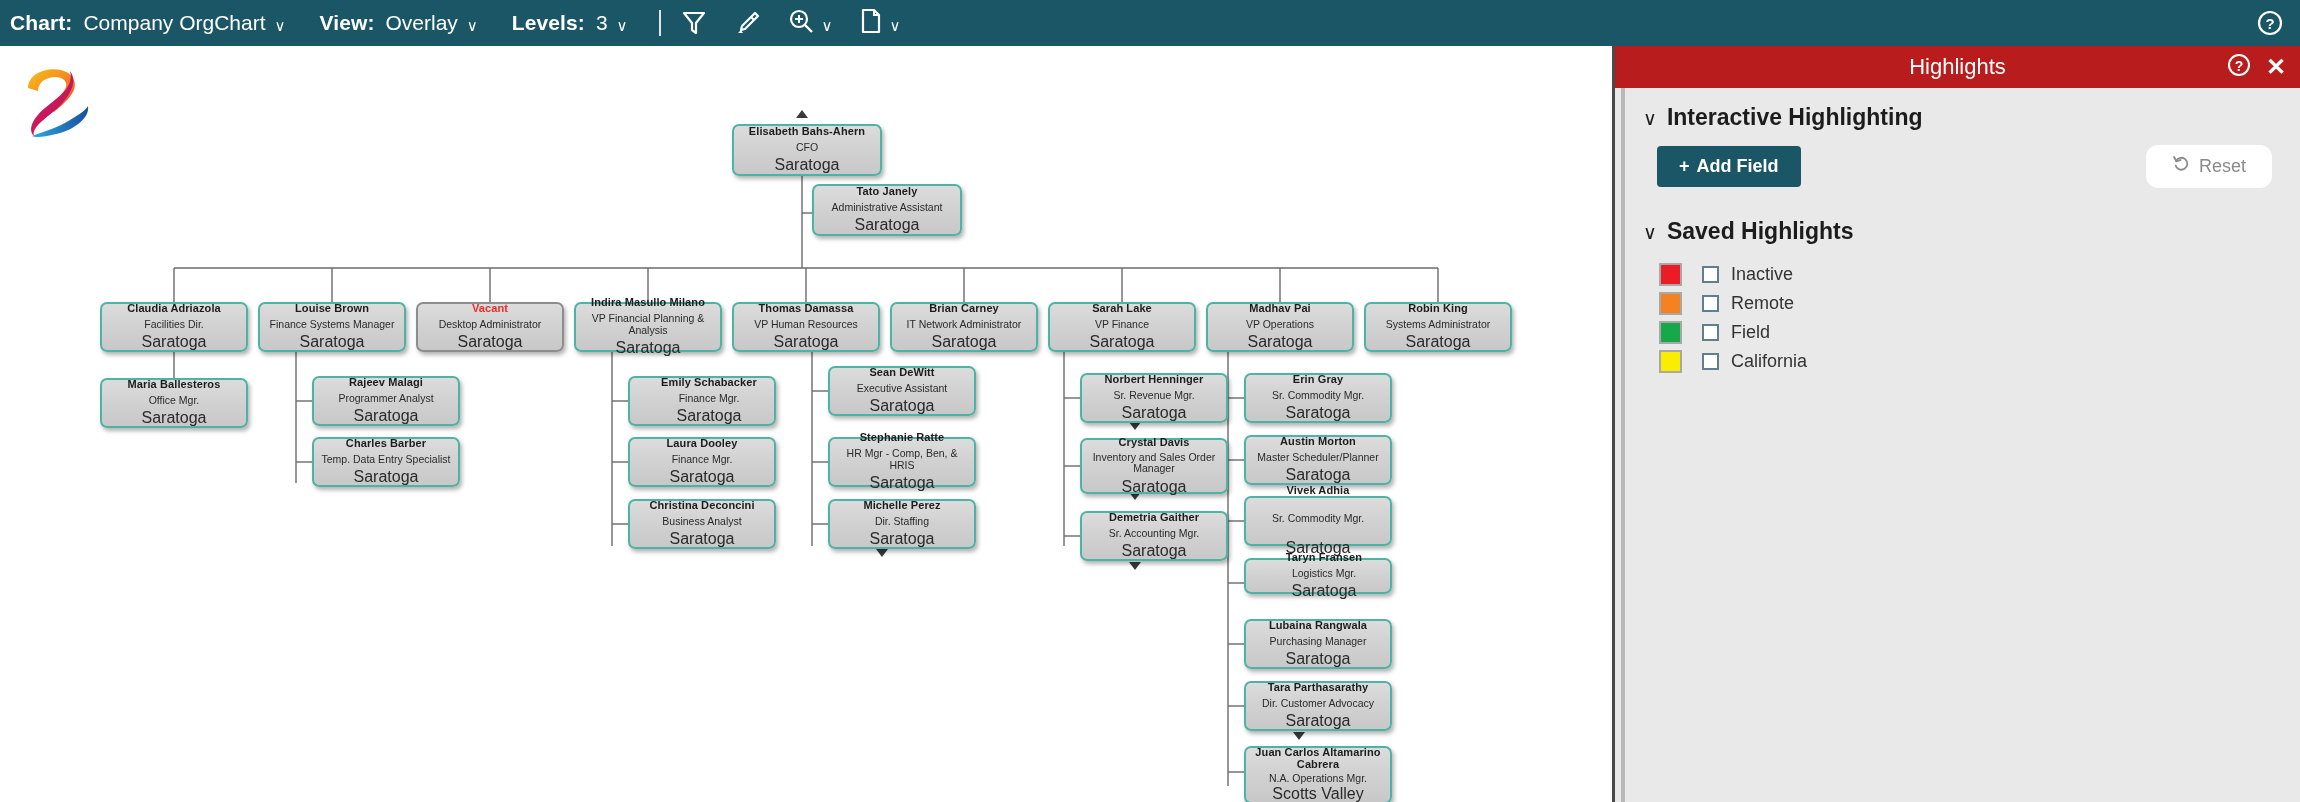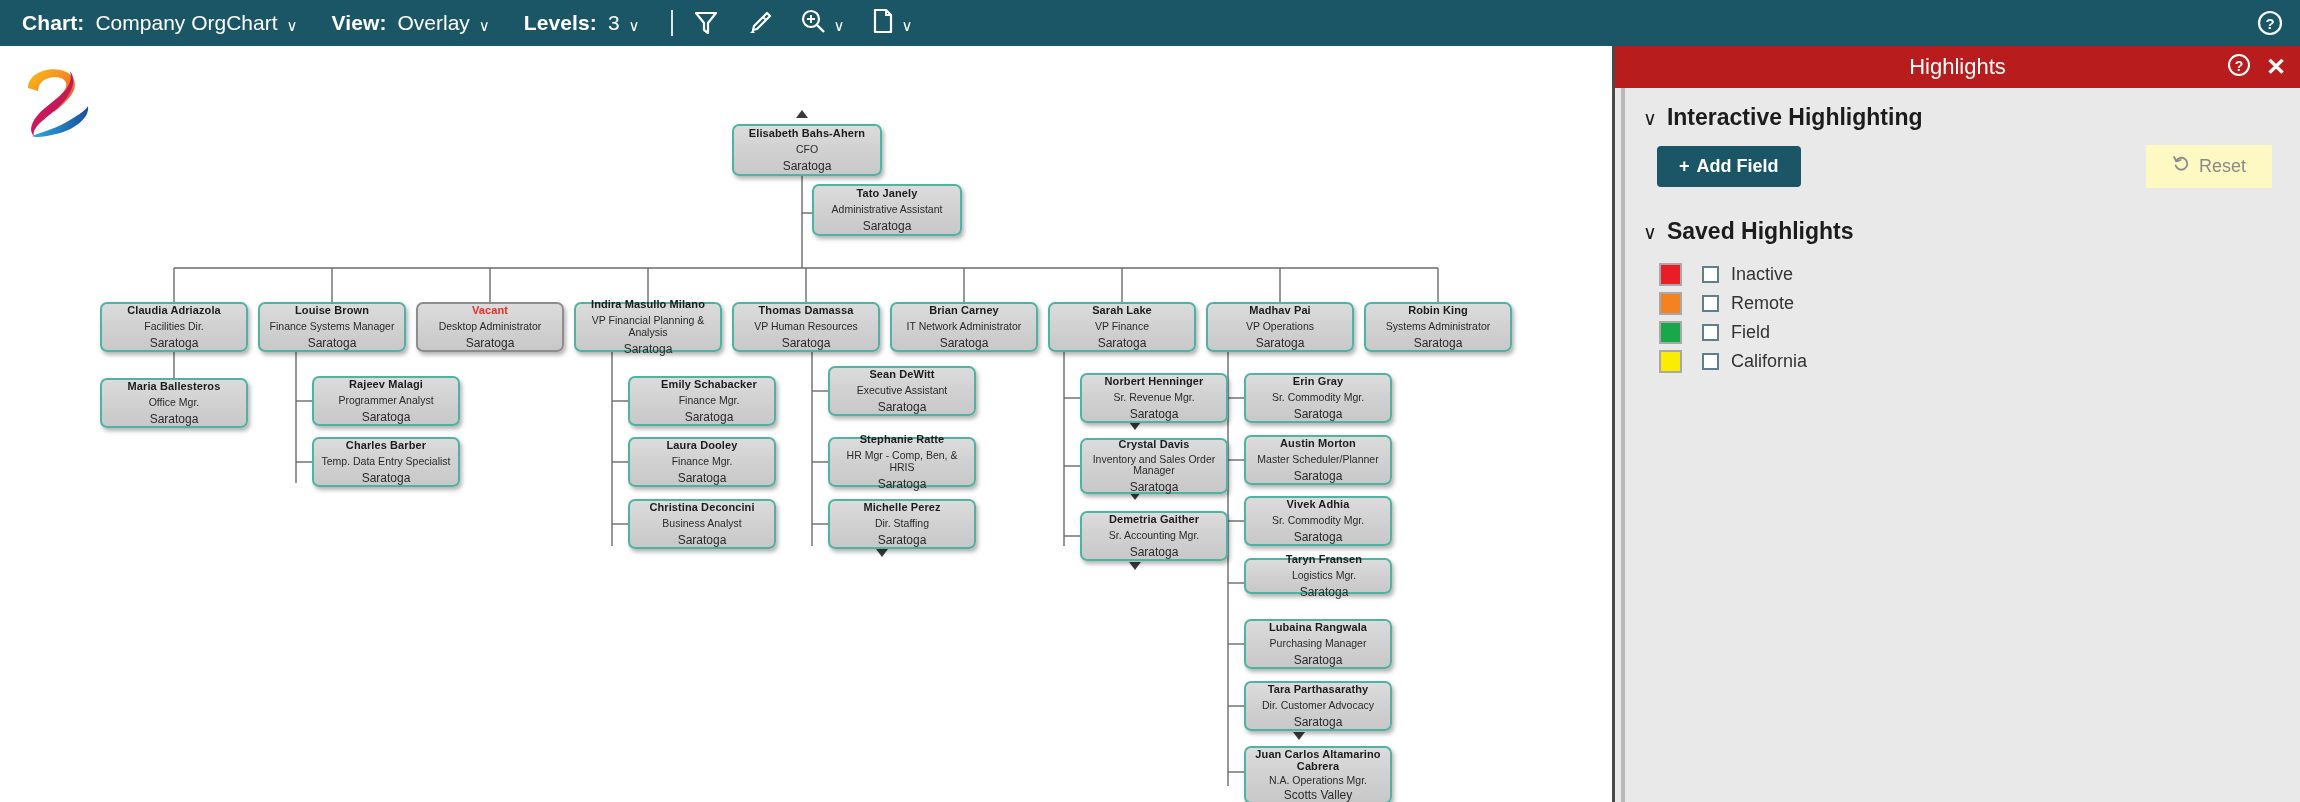--- a/index.html
+++ b/index.html
@@ -9,21 +9,21 @@
     background: #ffffff;
     overflow: hidden;
   }
 
   
   #toolbar {
     position: absolute; top: 0; left: 0;
     width: 2300px; height: 46px;
     background: #1a5666;
     display: flex; align-items: center;
-    padding-left: 22px;
+    padding-left: 10px;
     color: #ffffff;
   }
   .tb-label {
     font-size: 21px; font-weight: bold;
     color: #ffffff; letter-spacing: .1px;
   }
   .tb-value {
     font-size: 21px; color: #ffffff;
     margin-left: 11px;
   }
@@ -75,21 +75,21 @@
   }
   .node .nm {
     font-size: 11px; font-weight: bold; color: #1c1c1c;
     letter-spacing: .1px; white-space: nowrap;
   }
   .node .nm.wrap { white-space: normal; }
   .node .ti {
     font-size: 10.5px; color: #2a2a2a; margin-top: 3px;
   }
   .node .lo {
-    font-size: 12px; color: #2a2a2a; margin-top: 3px;
+    font-size: 16px; color: #2a2a2a; margin-top: 3px;
   }
   .node.vacant { border-color: #8d8d8d; }
   .node.vacant .nm { color: #e8302a; }
 
   .arrow-down, .arrow-up {
     position: absolute;
     width: 0; height: 0;
     border-left: 6px solid transparent;
     border-right: 6px solid transparent;
   }
@@ -144,22 +144,22 @@
   }
   #add-field-btn {
     background: #1a5666; color: #ffffff;
     border: none; border-radius: 4px;
     font-family: "Liberation Sans", sans-serif;
     font-size: 18px; font-weight: bold;
     padding: 10px 22px; cursor: pointer;
     display: flex; align-items: center; gap: 7px;
   }
   #reset-btn {
-    background: #fef9c3; color: #8a8a8a;
-    border: none; border-radius: 0;
+    background: #ffffff; color: #8a8a8a;
+    border: none; border-radius: 12px;
     font-family: "Liberation Sans", sans-serif;
     font-size: 18px; padding: 10px 26px;
     display: flex; align-items: center; gap: 9px;
     cursor: default;
   }
   .sh-list { padding-left: 34px; }
   .sh-item {
     display: flex; align-items: center;
     margin-bottom: 3px; height: 26px;
   }
@@ -456,21 +456,21 @@
   <div class="node" style="left:1244px; top:327px; width:148px; height:50px;">
     <div class="nm">Erin Gray</div>
     <div class="ti">Sr. Commodity Mgr.</div>
     <div class="lo">Saratoga</div>
   </div>
   <div class="node" style="left:1244px; top:389px; width:148px; height:50px;">
     <div class="nm">Austin Morton</div>
     <div class="ti">Master Scheduler/Planner</div>
     <div class="lo">Saratoga</div>
   </div>
-  <div class="node" style="left:1244px; top:450px; width:148px; height:50px;">
+  <div class="node" style="left:1244px; top:450px; width:148px; height:50px;gap:12px;">
     <div class="nm">Vivek Adhia</div>
     <div class="ti">Sr. Commodity Mgr.</div>
     <div class="lo">Saratoga</div>
   </div>
   <div class="node" style="left:1244px; top:512px; width:148px; height:36px;padding-left:16px;">
     <div class="nm">Taryn Fransen</div>
     <div class="ti">Logistics Mgr.</div>
     <div class="lo">Saratoga</div>
   </div>
   <div class="node" style="left:1244px; top:573px; width:148px; height:50px;">

